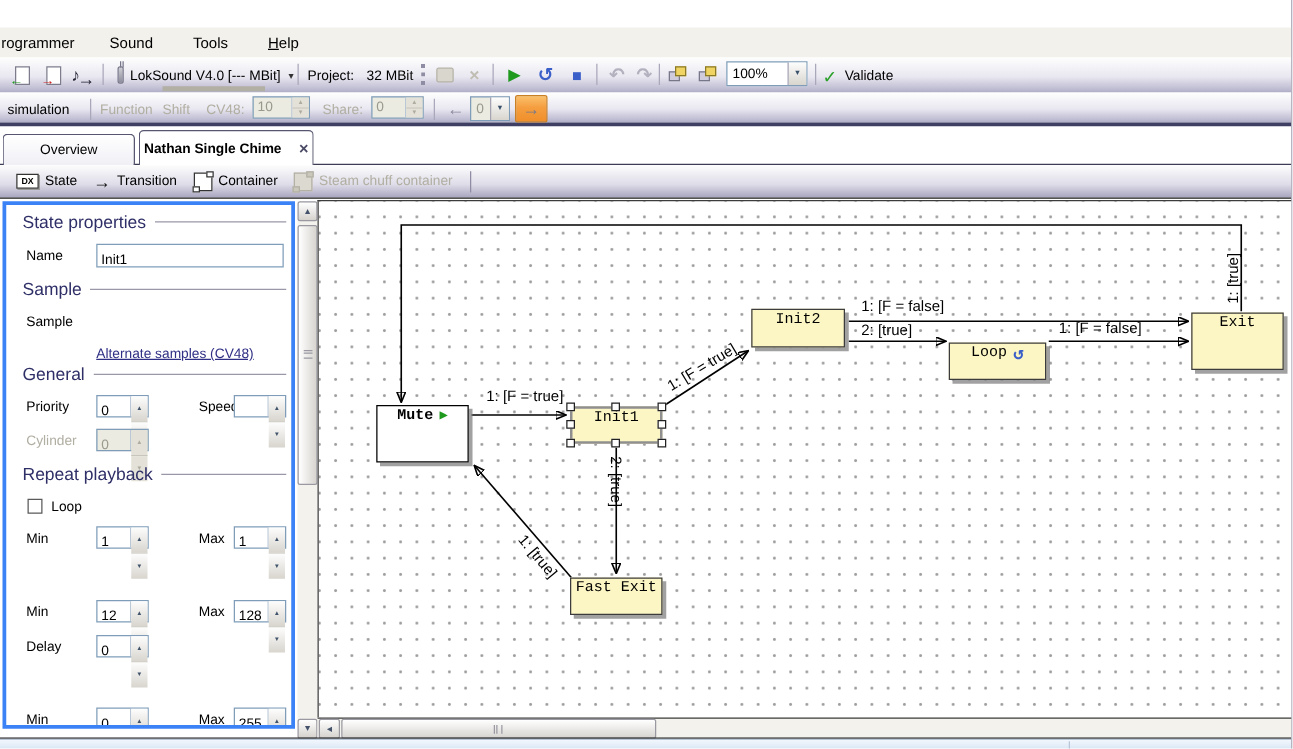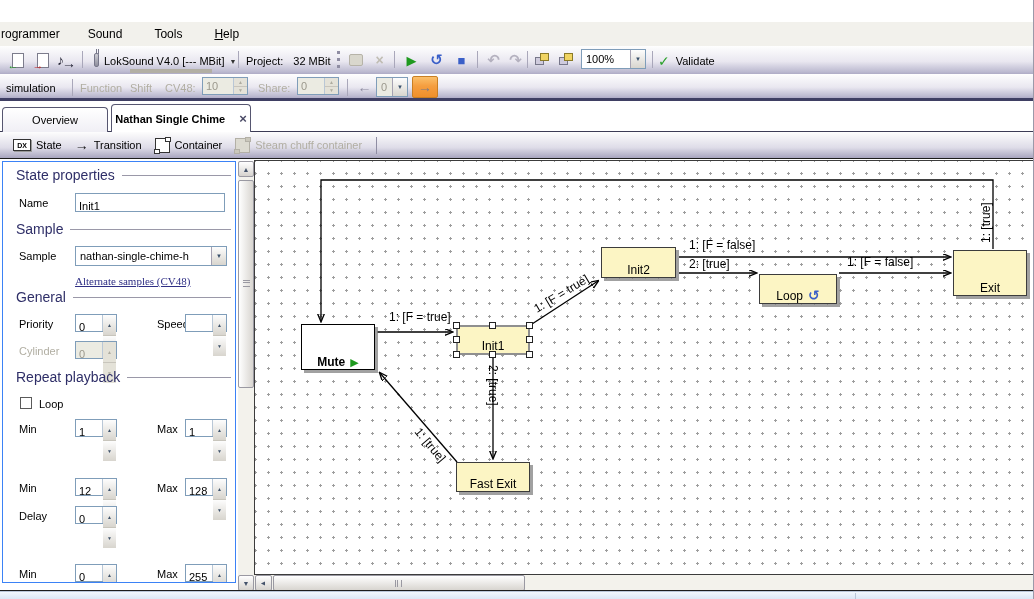--- a/index.html
+++ b/index.html
@@ -82,33 +82,33 @@
   .ic-trans { font-size:14px; font-weight:bold; color:#111; }
   .ic-cont { position:relative; width:15px; height:15px; border:1px solid #333; background:#fff; }
   .ic-cont i { position:absolute; width:6px; height:5px; background:#fff; border:1px solid #333; }
   .ic-cont i.a { right:-2px; top:-2px; } .ic-cont i.b { left:-2px; bottom:-2px; }
   .ic-steam { width:15px; height:15px; border:1px solid #b3b0a6; background:#dcdad0; position:relative; }
   .ic-steam i { position:absolute; width:6px; height:5px; background:#cac7bb; border:1px solid #b3b0a6; }
   .ic-steam i.a { right:-2px; top:-2px; } .ic-steam i.b { left:-2px; bottom:-2px; }
   .dtb-sep { width:1px; height:17px; background:#8f8da3; margin-left:4px; }
   
   .panel { position:absolute; left:2px; top:161px; width:234px; height:422px; background:#fff;
-    border:1px solid #3b82f6; overflow:hidden; }
+    border:3px solid #3b82f6; overflow:hidden; }
   .phead { position:absolute; left:0; right:4px; height:17px; display:flex; align-items:center; gap:7px;
     padding-left:13px; color:#2f2f68; font-size:14px; }
   .phead .rule { flex:1; border-top:1px solid #9a98a8; margin-top:2px; }
   .prow { position:absolute; left:0; right:0; height:20px; line-height:20px; }
   .plabel { position:absolute; left:16px; }
   .plabel2 { position:absolute; left:130px;margin-left:24px; }
   .c1 { position:absolute; left:72px; width:42px; }
   .c2 { position:absolute; left:182px; width:42px; }
   .textbox { position:absolute; left:72px; width:150px; height:19px; border:1px solid #7F9DB9; background:#fff;
     padding:2px 3px; white-space:nowrap; overflow:hidden; }
   .scombo { position:absolute; left:72px; width:152px; }
-  .plink { position:absolute; left:72px; color:#2f2f85; text-decoration:underline;font-family:Liberation Serif, serif; }
+  .plink { position:absolute; left:72px; color:#2f2f85; text-decoration:underline; }
   .checkbox { position:absolute; left:17px; top:3px; width:12px; height:12px; border:1px solid #5a5a5a; background:#fff; }
   .cblabel { position:absolute; left:36px; }
   
   .vscroll { position:absolute; left:238px; top:161px; width:16px; height:430px; background:#f3f2ec; }
   .hscroll { position:absolute; left:254px; top:574px; width:780px; height:17px; background:#f3f2ec; border-top:1px solid #3c3c3c;}
   .sbtn { position:absolute; background:linear-gradient(#ffffff,#d6d3ce); border:1px solid #9a99a2; border-radius:2px;
     display:flex; align-items:center; justify-content:center; font-size:7px; color:#44536b; }
   .vscroll .up { left:0; top:0; width:16px; height:16px; }
   .vscroll .down { left:0; bottom:0; width:16px; height:16px; }
   .vscroll .thumb { position:absolute; left:0; top:19px; width:16px; height:208px;
@@ -122,22 +122,22 @@
     box-shadow:-4px 0 0 #9a99a2, -2px 0 0 #9a99a2, 0 0 0 #9a99a2, 2px 0 0 #9a99a2; }
   
   .canvas { position:absolute; left:254px; top:160px; width:780px; height:414px; background:#fff;
     border-left:1px solid #3c3c3c; border-top:1px solid #3c3c3c; overflow:hidden;
     background-image: radial-gradient(circle, #9d9d9d 1px, rgba(0,0,0,0) 1.2px);
     background-size: 13px 13px; background-position: 7px 6px; }
   .edges { position:absolute; left:0; top:0; z-index:1; }
   .edges path { stroke:#000; stroke-width:1.3; fill:none; }
   .edges text { font-family:"Liberation Sans",sans-serif; font-size:12px; fill:#000; }
   .node { position:absolute; z-index:2; background:#fcf5c4; border:1px solid #3c3c3c;
-    box-shadow:3px 3px 0 rgba(130,130,130,.75); display:flex; align-items:flex-end; justify-content:center;
-    font-size:12px; gap:5px; }
+    box-shadow:3px 3px 0 rgba(130,130,130,.75); display:flex; align-items:flex-start; justify-content:center;
+    font-size:12px; gap:5px;font-family:Liberation Mono, monospace; }
   .node.mute { background:#fff; border:1px solid #000; font-weight:bold; }
   .node.sel { border:2px solid #8f8f8f; box-shadow:none; }
   .node .play { color:#1f9a1f; font-size:11px; }
   .node .loopico { color:#3a5fc8; font-size:14px; font-weight:bold; }
   .h { position:absolute; width:7px; height:7px; background:#fff; border:1px solid #222; z-index:3; }
   .h-nw{left:-5px;top:-5px;} .h-n{left:50%;margin-left:-4px;top:-5px;} .h-ne{right:-5px;top:-5px;}
   .h-w{left:-5px;top:50%;margin-top:-4px;} .h-e{right:-5px;top:50%;margin-top:-4px;}
   .h-sw{left:-5px;bottom:-5px;} .h-s{left:50%;margin-left:-4px;bottom:-5px;} .h-se{right:-5px;bottom:-5px;}
   
   .bottomline { position:absolute; left:0; top:590px; width:100%; height:1px; background:#1c1c1c; }
@@ -331,26 +331,20 @@
       <div class="textbox" style="top:0">
         <span>Init1</span>
       </div>
     </div>
     <div class="phead" style="top:58px">
       <span>Sample</span>
         <span class="rule"></span>
     </div>
     <div class="prow" style="top:84px">
       <span class="plabel">Sample</span>
-      <div class="combo scombo">
-        <span class="cval">nathan-single-chime-h</span>
-        <span class="cbtn">
-            <span>▼</span>
-          </span>
-      </div>
     </div>
     <div class="prow" style="top:109px">
       <span class="plink">Alternate samples (CV48)</span>
     </div>
     <div class="phead" style="top:126px">
       <span>General</span>
         <span class="rule"></span>
     </div>
     <div class="prow" style="top:152px">
       <span class="plabel">Priority</span>

